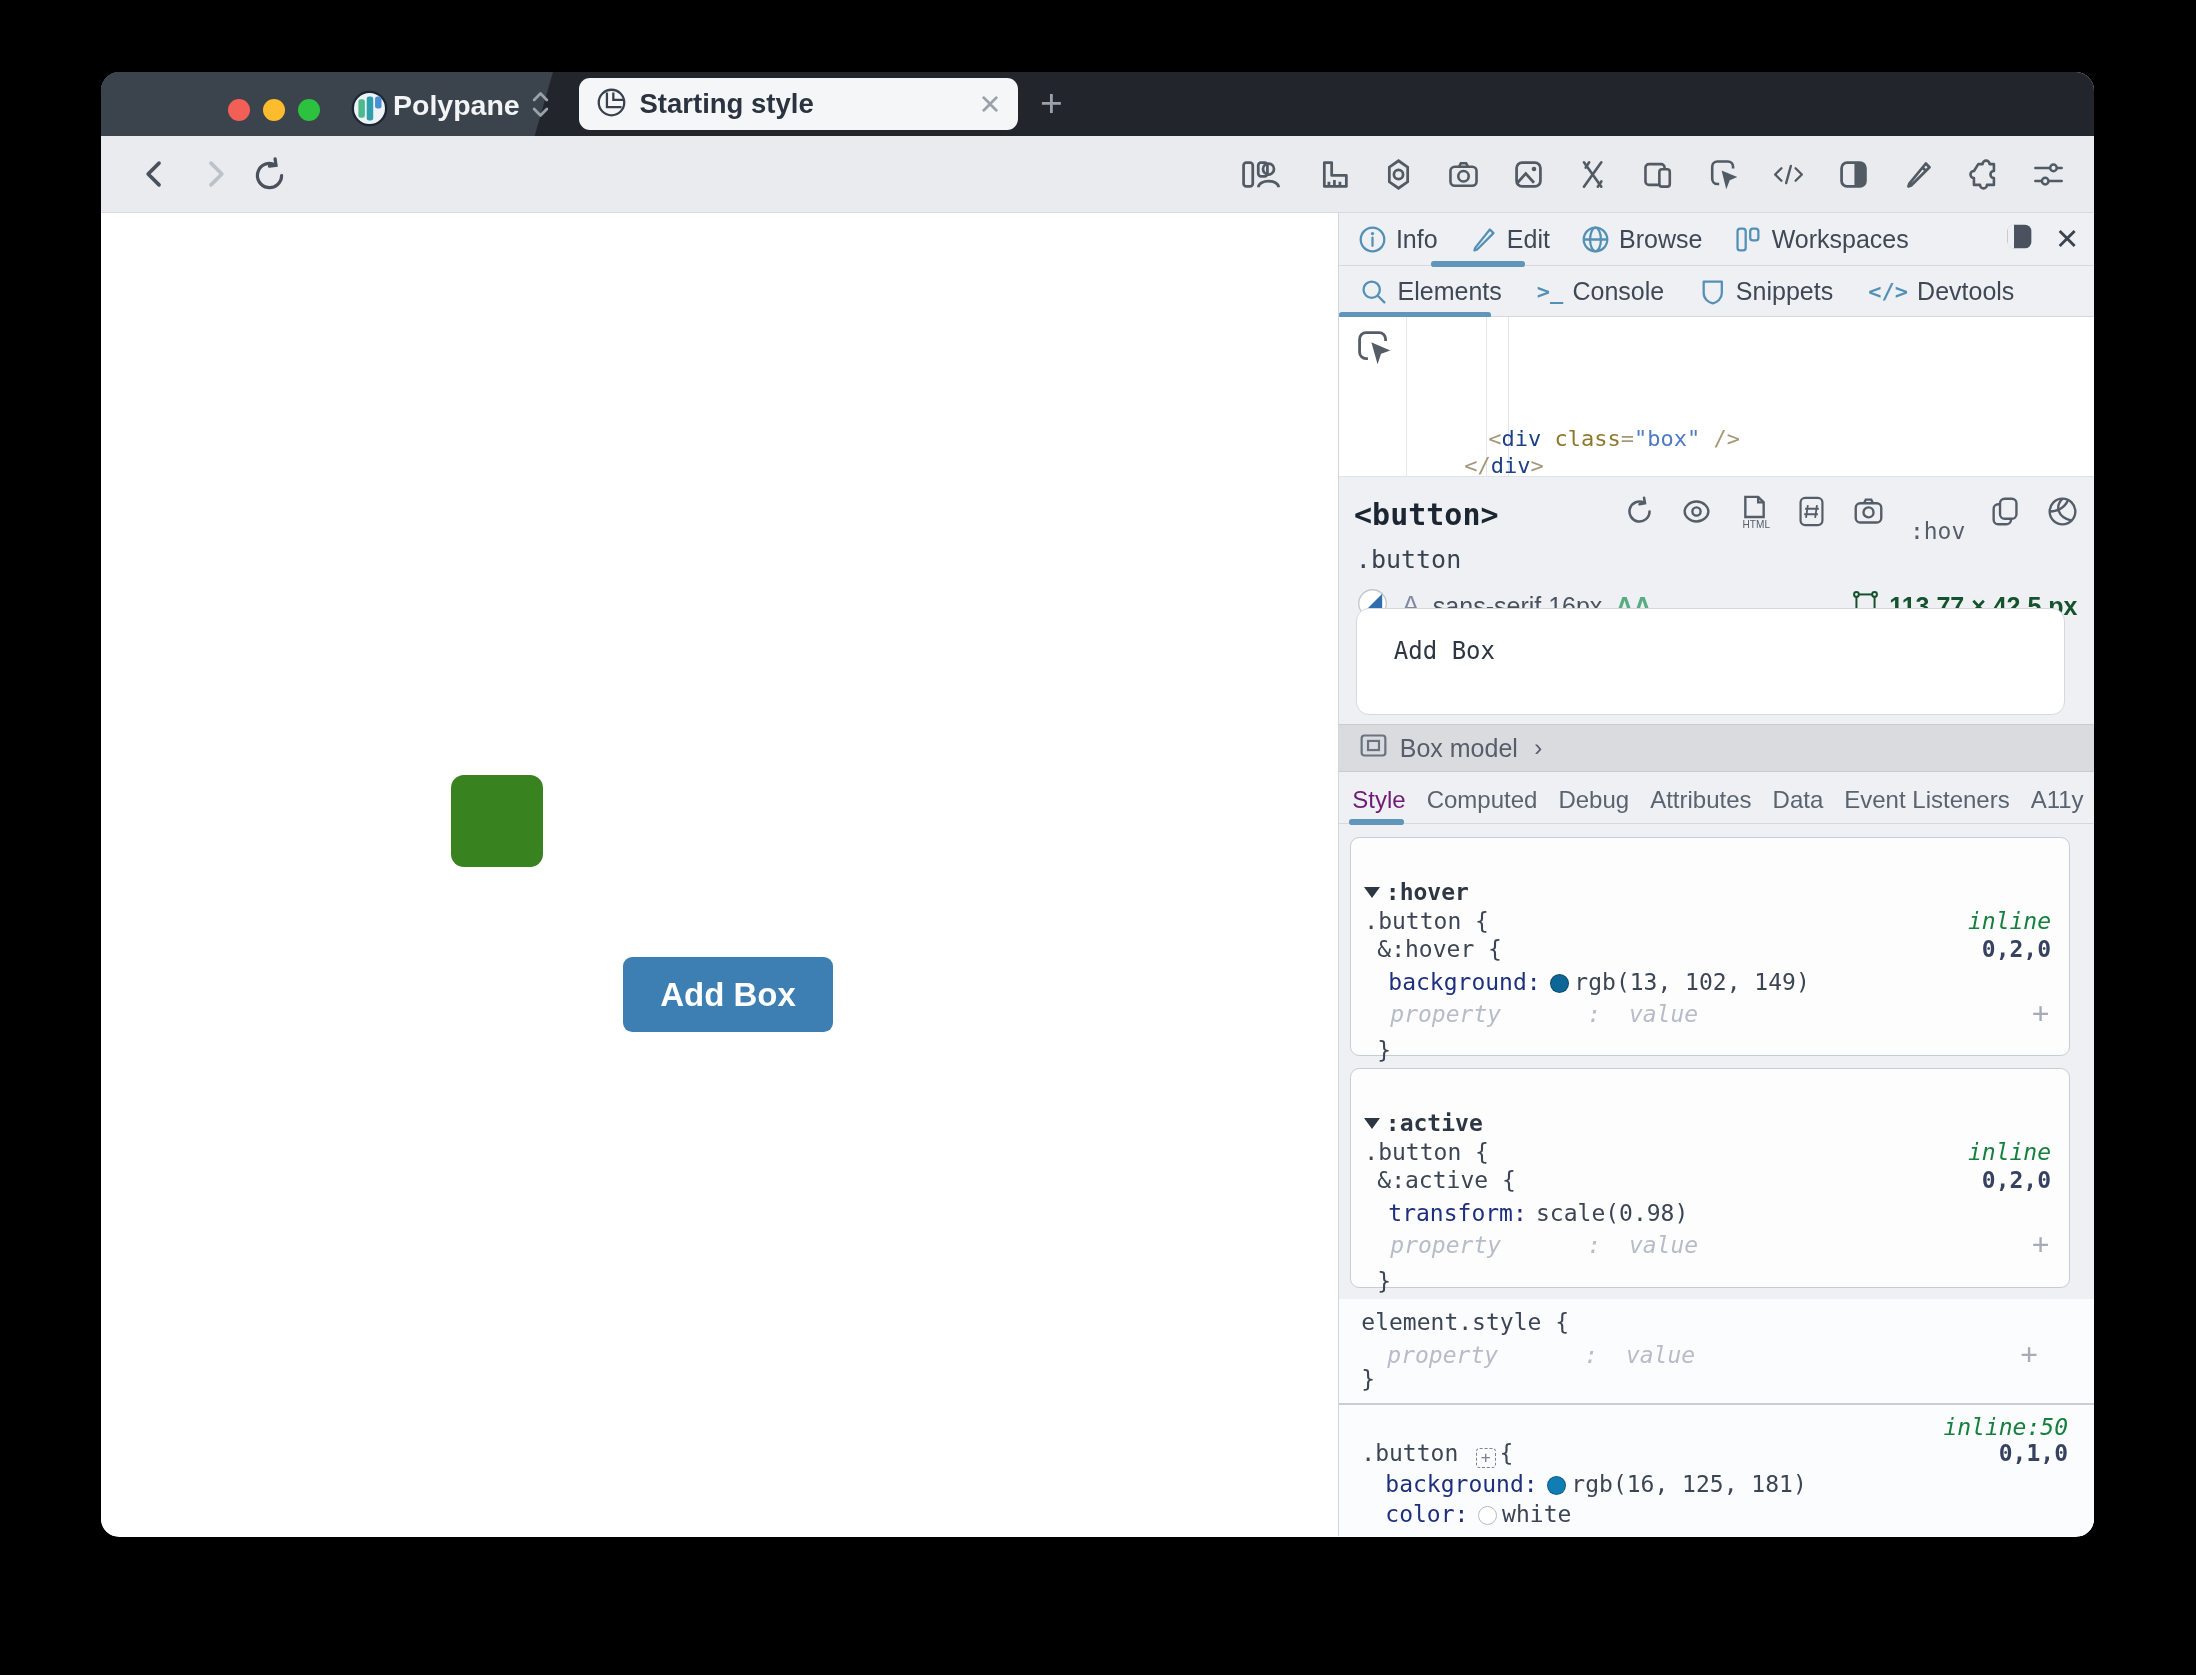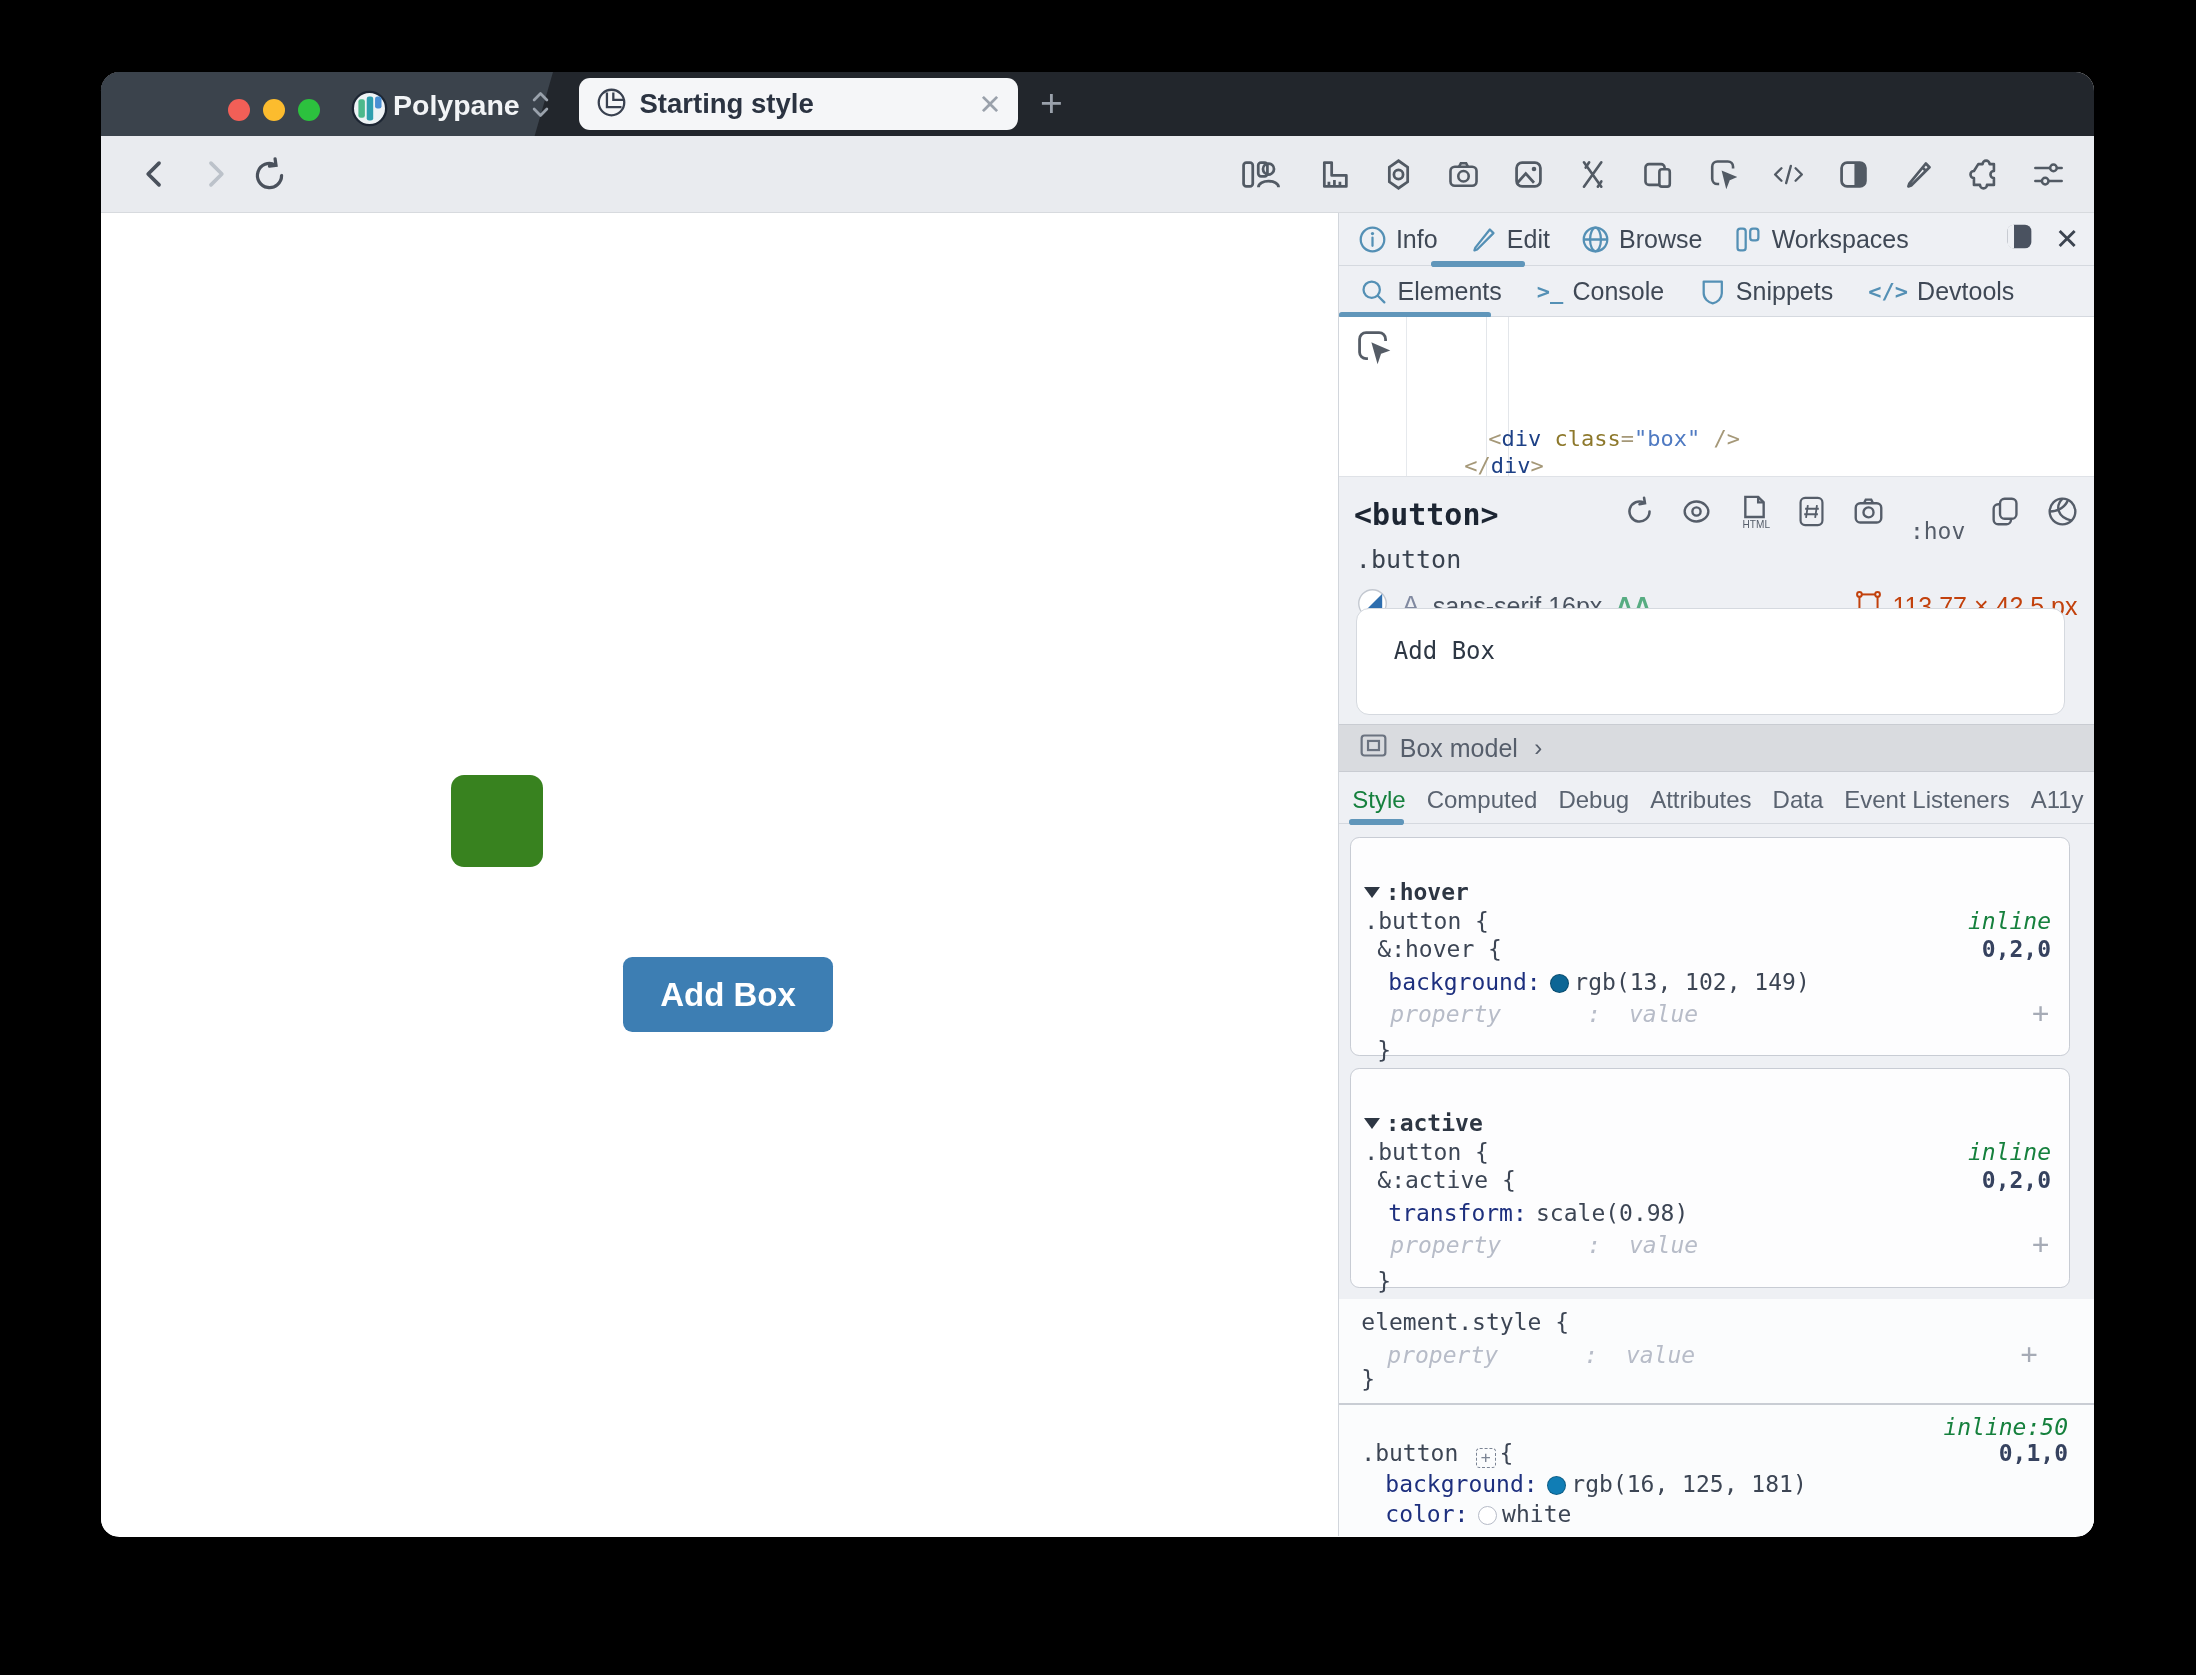--- a/index.html
+++ b/index.html
@@ -62,29 +62,29 @@
   .sel-head { position:relative; height:61px; display:flex; align-items:center; padding:0 14.7px; margin-top:7.3px; }
   .sel-tag { font-size:30px; font-weight:700; color:#1c2532; }
   .sel-icons { margin-left:auto; display:flex; align-items:center; gap:25px; color:#555d69; }
   .hov-lbl { font-size:23px; color:#555d69;margin-top:33px; }
   .sel-selector { padding:0 16.5px; font-size:25px; color:#39424f; height:35px; }
   .sel-info { position:relative; height:42px; display:flex; align-items:center; padding:0 16.5px; margin-top:5.5px; }
   .sel-info .grp { display:flex; align-items:center; gap:13px; }
   .font-a { color:#8089a0; font-size:27px; }
   .font-sum { color:#49525f; }
   .aa { color:#57ac82; font-weight:700; }
-  .dims { margin-left:auto; display:flex; align-items:center; gap:9.2px; color:#c2410c; }
+  .dims { margin-left:auto; display:flex; align-items:center; gap:9.2px; color:#14532d;font-weight:bold; }
 
   .preview { position:absolute; left:16.5px; top:395px; width:709px; height:107px; background:#fff; border:1.8px solid #d5d9df; border-radius:13px; padding:27.5px 0 0 37px; font-family:"DejaVu Sans Mono",monospace; font-size:24px; color:#2d3744; }
 
   .boxmodel { position:absolute; left:0; top:511px; width:100%; height:48px; background:#d9dbdf; border-top:1.8px solid #c9ccd2; border-bottom:1.8px solid #c9ccd2; display:flex; align-items:center; gap:11px; padding-left:18.4px; color:#565e6b; }
   .bm-chev { color:#565e6b; font-size:24px; margin-left:5.5px; }
 
   .style-tabs { position:absolute; left:0; top:563px; width:100%; height:48px; display:flex; align-items:center; gap:21px; padding-left:13px; border-bottom:1.8px solid #d5d9df; font-size:24px; color:#5a6370; }
-  .style-tabs .active { color:#15803d; }
+  .style-tabs .active { color:#701a75; }
   .u-style { left:9.2px; width:55px; }
 
   
   .mono { font-family:"DejaVu Sans Mono",monospace; }
   .card { position:absolute; left:11px; width:720px; background:#fdfdfe; border:1.8px solid #c8ccd4; border-radius:9.2px; padding:7.3px 16.5px 9.2px 13px; font-size:23px; line-height:28.5px; color:#3c4554; }
   .c-hover { top:624px; height:219px; } .c-active { top:855px; height:220px; }
   .rline { position:relative; white-space:pre; }
   .rl-right { position:absolute; right:1.8px; top:0; }
   .it { font-style:italic; color:#15803d; }
   .spec { font-weight:700; color:#36425f; }

